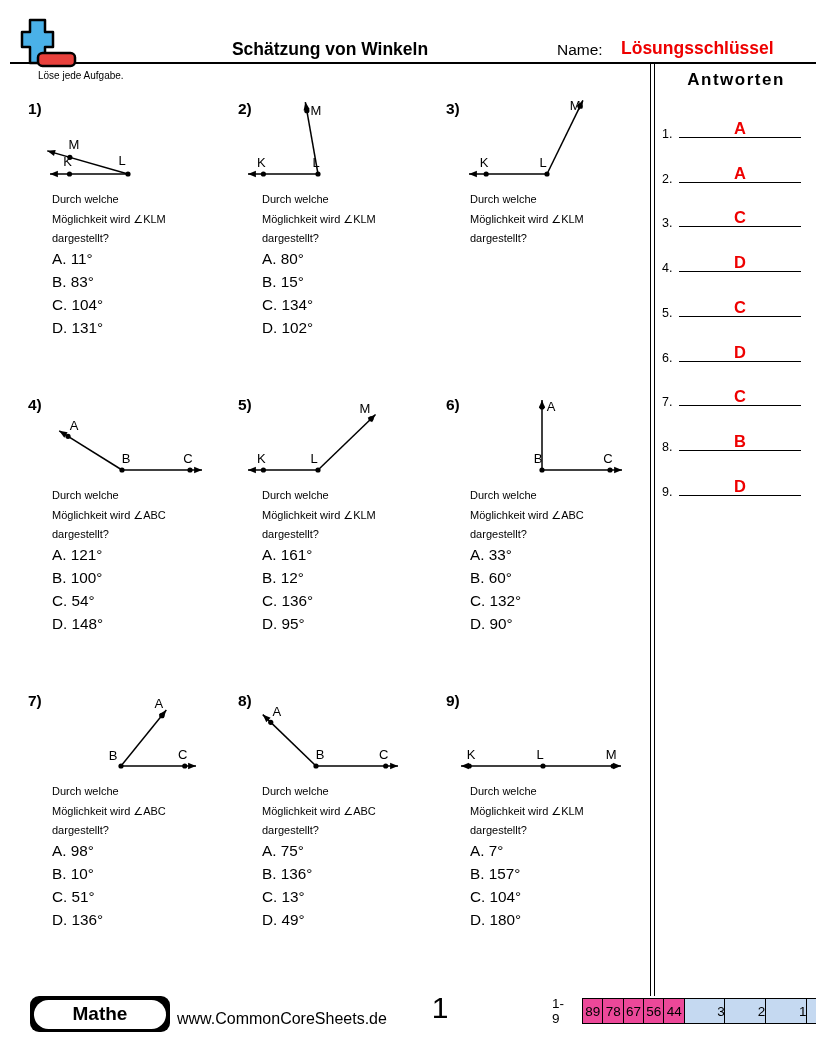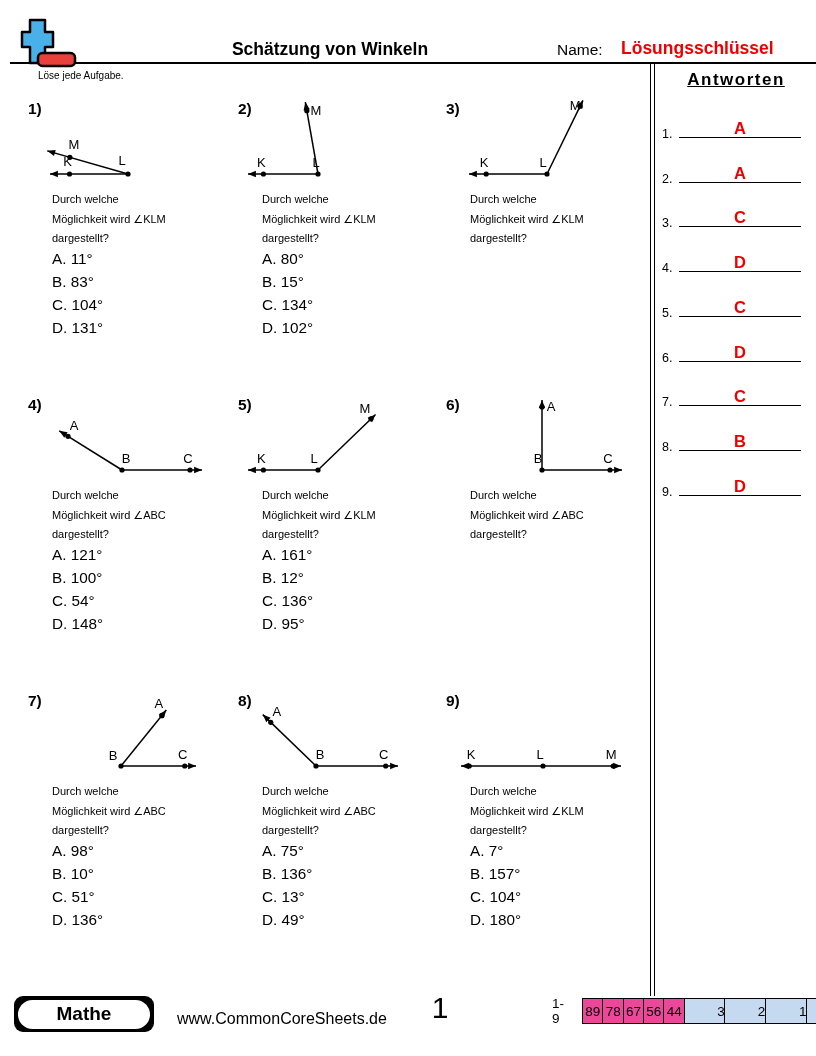--- a/index.html
+++ b/index.html
@@ -21,26 +21,26 @@
 
   .main { position:absolute; left:0; top:64px; width:650px; height:932px; }
   .problem { position:absolute; width:206px; height:292px; }
   .pnum { position:absolute; left:0; top:0; font-size:15.5px; font-weight:bold; }
   .pdiag { position:absolute; left:6px; top:-2px; width:195px; height:84px; overflow:visible; }
   .pdiag text { font-family:"Liberation Sans","DejaVu Sans",sans-serif; fill:#000; }
   .question { position:absolute; left:24px; top:90px; width:184px; font-size:11px; line-height:19.5px; }
   .options { position:absolute; left:24px; top:147px; font-size:15.3px; line-height:23px; }
 
   .answers { position:absolute; left:656px; top:64px; width:160px; height:932px; }
-  .ans-title { margin-top:6px; text-align:center; font-size:17px; font-weight:bold; text-decoration:underline; letter-spacing:1.5px; }
+  .ans-title { margin-top:6px; text-align:center; font-size:17px; font-weight:bold; letter-spacing:1.5px; }
   .ansrow { position:absolute; left:23px; width:122px; height:26px; border-bottom:1.3px solid #000; }
   .ansrow .n { position:absolute; left:-17px; bottom:-4px; font-size:12.5px; }
   .ansrow .letter { position:absolute; left:0; right:0; bottom:-1px; text-align:center; font-size:16.5px; font-weight:bold; color:var(--red); }
 
-  .logo-badge { position:absolute; left:14px; top:996px; width:140px; height:36px; background:#000; border-radius:9px; }
+  .logo-badge { position:absolute; left:30px; top:996px; width:140px; height:36px; background:#000; border-radius:9px; }
   .logo-badge .oval { position:absolute; left:4px; right:4px; top:3.5px; bottom:3.5px; background:#fff; border-radius:16px;
     display:flex; align-items:center; justify-content:center; font-size:19px; font-weight:bold; }
   .website { position:absolute; left:177px; top:1010px; font-size:16px; }
   .pageno { position:absolute; left:380px; top:991px; width:120px; text-align:center; font-size:30px; font-weight:500; }
   .score { position:absolute; left:552px; top:996px; display:flex; align-items:center; }
   .score .lbl { font-size:13.5px; margin-right:13px; }
   .score .cell { width:23px; height:26px; border:1.4px solid #000; margin-left:-1.4px;
     display:flex; align-items:center; justify-content:center; font-size:13.5px; background:#ec4899; }
   .score .cell.hl { background:#c5d9f1;padding-left:40px; }
 </style>
@@ -196,20 +196,26 @@
         <polygon points="90,6 86.84717600998965,13.893649402400337 93.15282399001035,13.893649402400339" fill="#000"></polygon>
         <circle cx="90" cy="13" r="2.6" fill="#000"></circle>
         <text x="99" y="17" font-size="13" text-anchor="middle">A</text>
         <circle cx="90" cy="76" r="2.6" fill="#000"></circle>
         <text x="86" y="69" font-size="13" text-anchor="middle">B</text>
       </svg>
       <div class="question">
         <div>Durch welche</div>
         <div>Möglichkeit wird ∠ABC</div>
         <div>dargestellt?</div>
+      </div>
+      <div class="options">
+        <div>A. 33°</div>
+        <div>B. 60°</div>
+        <div>C. 132°</div>
+        <div>D. 90°</div>
       </div>
     </div>
     <div class="problem" style="left: 28px; top: 628px;">
       <div class="pnum">7)</div>
       <svg viewBox="0 0 195 84" class="pdiag">
         <line x1="87" y1="76" x2="162" y2="76" stroke="#000" stroke-width="1.5"></line>
         <polygon points="162,76 154.10635059759966,72.84717600998965 154.10635059759966,79.15282399001035" fill="#000"></polygon>
         <circle cx="150.75" cy="76" r="2.6" fill="#000"></circle>
         <text x="148.75" y="69" font-size="13" text-anchor="middle">C</text>
         <line x1="87" y1="76" x2="132.31106815558832" y2="20.045490775098102" stroke="#000" stroke-width="1.5"></line>

